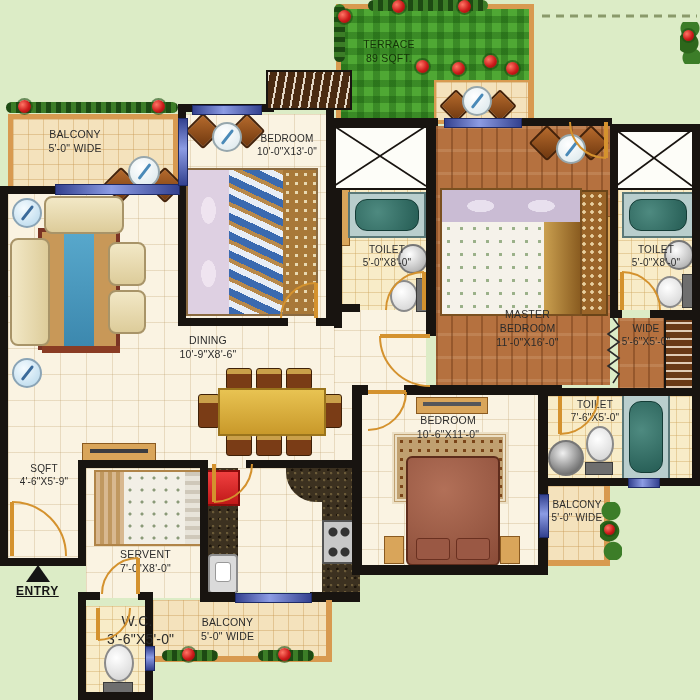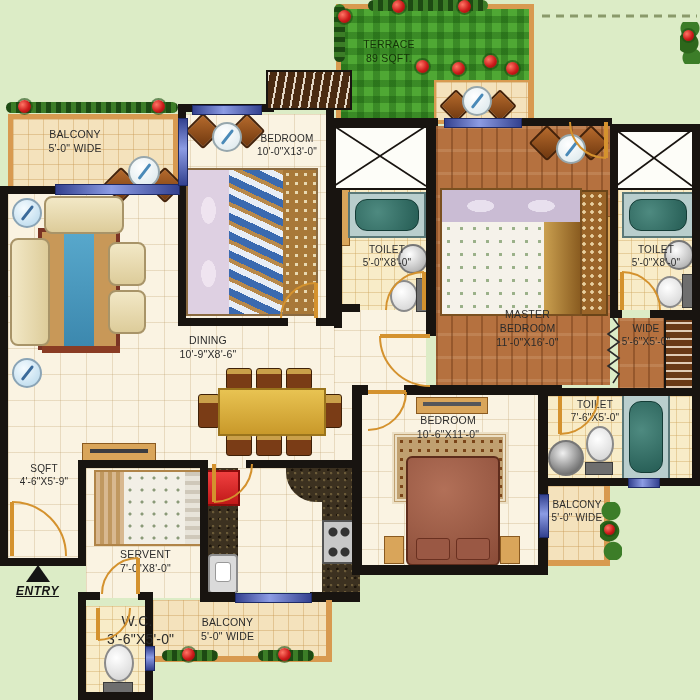--- a/index.html
+++ b/index.html
@@ -263,21 +263,21 @@
     <div style="flex:1;background:#f2efe6;background-image:radial-gradient(circle,#8a9a78 1.3px,transparent 1.8px);background-size:12px 12px;"></div>
     <div style="width:18%;background:repeating-linear-gradient(0deg,#e8e4da 0 5px,#cfc8ba 5px 9px);"></div>
   </div>
 
   <div class="wcpot" style="left:102px;top:644px;width:32px;height:52px;">
     <div class="bowl" style="left:2px;top:0;width:26px;height:34px;"></div>
       <div class="tank" style="left:1px;top:38px;width:28px;height:12px;"></div>
   </div>
 
   <div class="entry-tri" style="left:26px;top:565px;"></div>
-  <div class="entry-label" style="left:16px;top:584px;font-style:italic;">ENTRY</div>
+  <div class="entry-label" style="left:16px;top:584px;">ENTRY</div>
 
   <div class="room-label" style="left:20px;top:128px;width:110px;">
       <span>BALCONY</span>
       <span>5'-0" WIDE</span>
     </div>
   <div class="room-label" style="left:244px;top:132px;width:86px;font-size:10px;">
       <span>BEDROOM</span>
       <span>10'-0"X13'-0"</span>
     </div>
   <div class="room-label" style="left:162px;top:334px;width:92px;">

